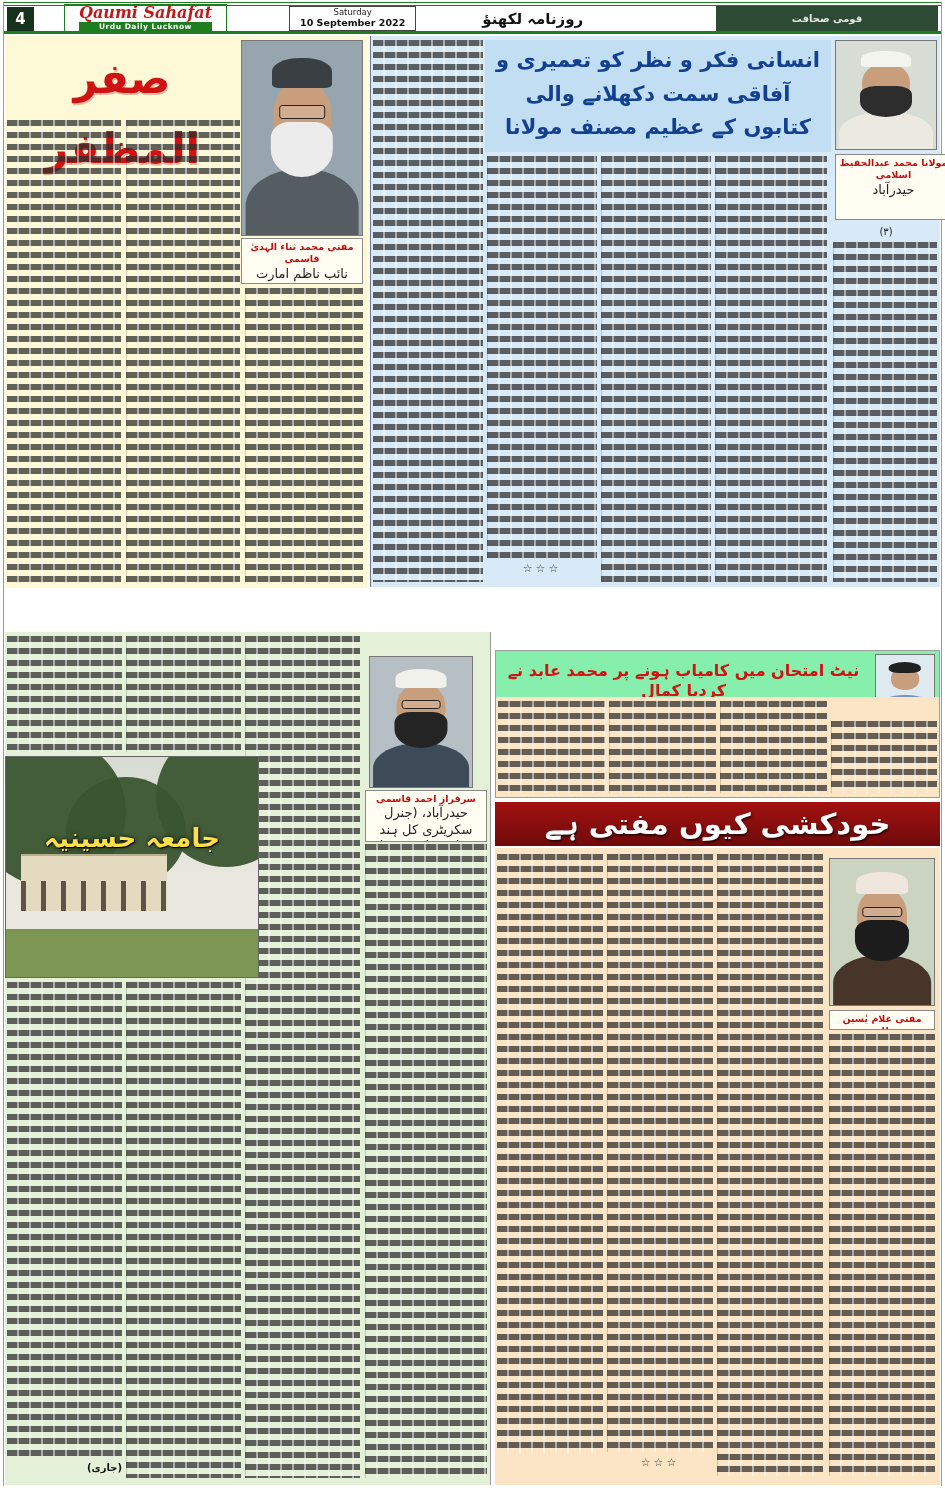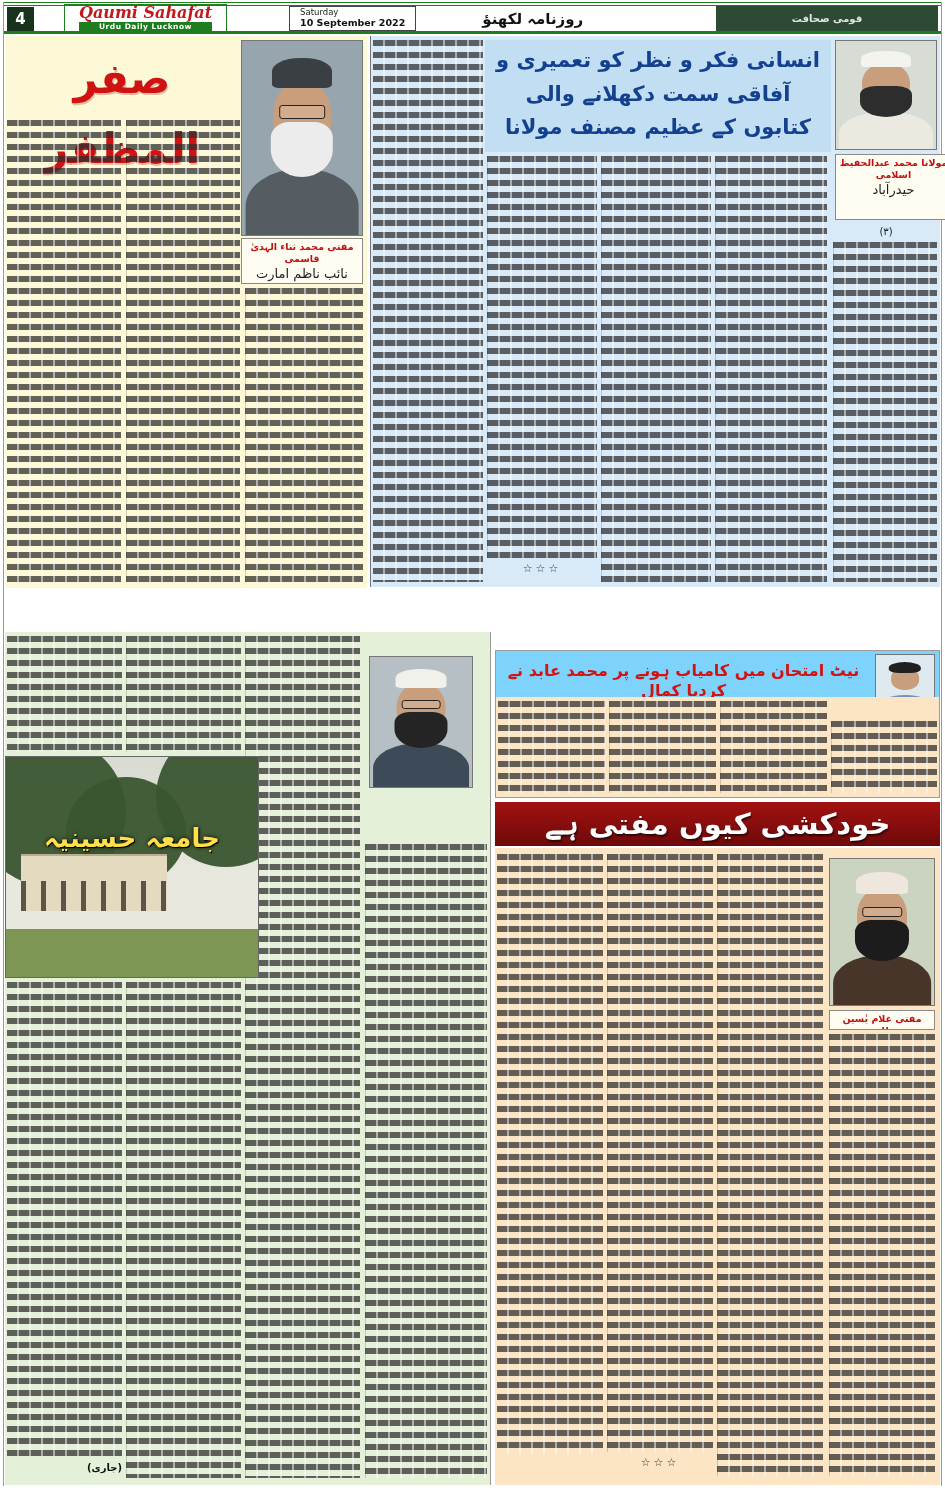--- a/index.html
+++ b/index.html
@@ -7,21 +7,21 @@
   .page{position:relative;width:945px;height:1490px;margin:0 auto;background:#fff;overflow:hidden}
   .edge{position:absolute;top:2px;bottom:4px;width:1px;background:#9a9a9a}
   
   .masthead{position:absolute;left:4px;top:2px;width:937px;height:32px;background:#fff;
     border-top:4px double #1e7d1e;border-bottom:3px solid #1e7d1e;display:flex;align-items:center;padding:0 3px}
   .pagenum{width:27px;height:24px;background:#17331d;color:#fff;font-weight:700;font-size:15px;
     display:flex;align-items:center;justify-content:center}
   .title-box{margin-left:30px;border:1.5px solid #1e7d1e;text-align:center;padding:0 14px;line-height:1.05}
   .title-en{color:#c01a1a;font-family:"DejaVu Serif",serif;font-style:italic;font-weight:700;font-size:16px}
   .subtitle-en{background:#1e7d1e;color:#fff;font-weight:700;font-size:7.5px;padding:1px 4px;letter-spacing:.5px}
-  .date-box{margin-left:62px;border:1px solid #444;text-align:left;padding:1px 10px;line-height:1.15}
+  .date-box{margin-left:62px;border:1px solid #444;text-align:center;padding:1px 10px;line-height:1.15}
   .date-day{font-size:8.5px;color:#222}
   .date-val{font-size:9.5px;font-weight:700;color:#111}
   .callig{margin-left:66px;font-size:15px;font-weight:700;color:#111;direction:rtl}
   .title-ur{margin-left:auto;width:222px;height:25px;background:#2c4a34;color:#e5e5e5;display:flex;
     align-items:center;justify-content:center;font-size:10px;font-weight:700;direction:rtl}
   
   .txt{position:absolute;opacity:.9;filter:blur(.3px);background-image:
     repeating-linear-gradient(to right, rgba(255,255,255,0) 0 10px, rgba(255,255,255,.5) 10px 12px),
     repeating-linear-gradient(to bottom, rgba(45,45,45,.82) 0 6px, rgba(0,0,0,0) 6px 12px)}
   .vl{border-left:1px solid rgba(0,0,0,.18)}
@@ -35,21 +35,21 @@
   .h-safar{position:absolute;left:2px;top:8px;width:230px;height:74px;color:#cf1212;font-weight:700;font-size:42px;
     text-align:center;line-height:70px;direction:rtl;text-shadow:1px 2px 0 rgba(130,10,10,.25)}
   .art-blue{position:absolute;left:370px;top:36px;width:570px;height:551px;background:#d8eaf8;border-left:1px solid #777}
   .h-blue{position:absolute;left:114px;top:4px;width:346px;height:112px;background:#c2def2;color:#14418f;
     font-weight:700;font-size:21px;line-height:1.6;text-align:center;padding:4px 8px;direction:rtl;overflow:hidden}
   .banner-red{position:absolute;left:5px;top:592px;width:486px;height:36px;background:#d82020;color:#fff;
     display:flex;align-items:center;justify-content:center;font-size:22px;font-weight:700;direction:rtl;
     text-shadow:1px 1px 0 rgba(0,0,0,.35)}
   .art-green{position:absolute;left:5px;top:632px;width:486px;height:853px;background:#e4f1d8;border-right:1px solid #999}
   .jari{position:absolute;left:2px;top:830px;width:115px;font-size:10px;font-weight:700;color:#111;direction:rtl}
-  .art-neet{position:absolute;left:495px;top:650px;width:445px;height:148px;background:#7dd3fc;border:1px solid #9c9c9c}
+  .art-neet{position:absolute;left:495px;top:650px;width:445px;height:148px;background:#86efac;border:1px solid #9c9c9c}
   .h-neet{position:absolute;left:4px;top:10px;right:72px;color:#d01414;font-weight:700;font-size:16px;
     text-align:center;direction:rtl;line-height:1.25}
   .neet-body{position:absolute;left:0;top:46px;width:443px;height:100px;background:#fbe5c5}
   .banner-dark{position:absolute;left:495px;top:802px;width:445px;height:44px;
     background:linear-gradient(#a31111,#6f0a0a);color:#fff;display:flex;align-items:center;justify-content:center;
     font-size:29px;font-weight:700;direction:rtl;text-shadow:1px 2px 2px rgba(0,0,0,.6)}
   .art-orange{position:absolute;left:495px;top:848px;width:445px;height:637px;background:#fbe5c5}
   
   .avatar{position:absolute;overflow:hidden;border:1px solid #777}
   .ph-bg{position:absolute;inset:0;background:var(--pbg)}
@@ -143,20 +143,24 @@
     <div class="txt vl" style="left:121px;top:4px;width:115px;height:116px"></div>
     <div class="txt vl" style="left:240px;top:4px;width:115px;height:842px"></div>
     <div class="avatar" style="left:364px;top:24px;width:104px;height:132px;--pbg:#b6bfc3;--pcap:#f1f1ec;--pbeard:#242424;--pbody:#3d4b58">
       <div class="ph-bg"></div>
       <div class="ph-body"></div>
       <div class="ph-face"></div>
       <div class="ph-beard"></div>
       <div class="ph-cap"></div>
       <div class="ph-glasses"></div>
     </div>
+    <div class="cap-box" style="left:360px;top:158px;width:122px;height:52px">
+      <div class="cap-name">سرفراز احمد قاسمی</div>
+      <div class="cap-sub">حیدرآباد، (جنرل سکریٹری کل ہند مسلم معاشرہ بچاؤ تحریک)</div>
+    </div>
     <div class="txt vl" style="left:360px;top:212px;width:122px;height:634px"></div>
     <div class="bphoto">
       <div class="tree" style="left:-30px;top:-20px;width:150px;height:150px"></div>
       <div class="tree" style="left:150px;top:-30px;width:140px;height:140px"></div>
       <div class="tree" style="left:60px;top:20px;width:120px;height:110px"></div>
       <div class="bldg">
         <div class="bwin"></div>
       </div>
       <div class="grass"></div>
       <div class="boverlay">جامعہ حسینیہ</div>

